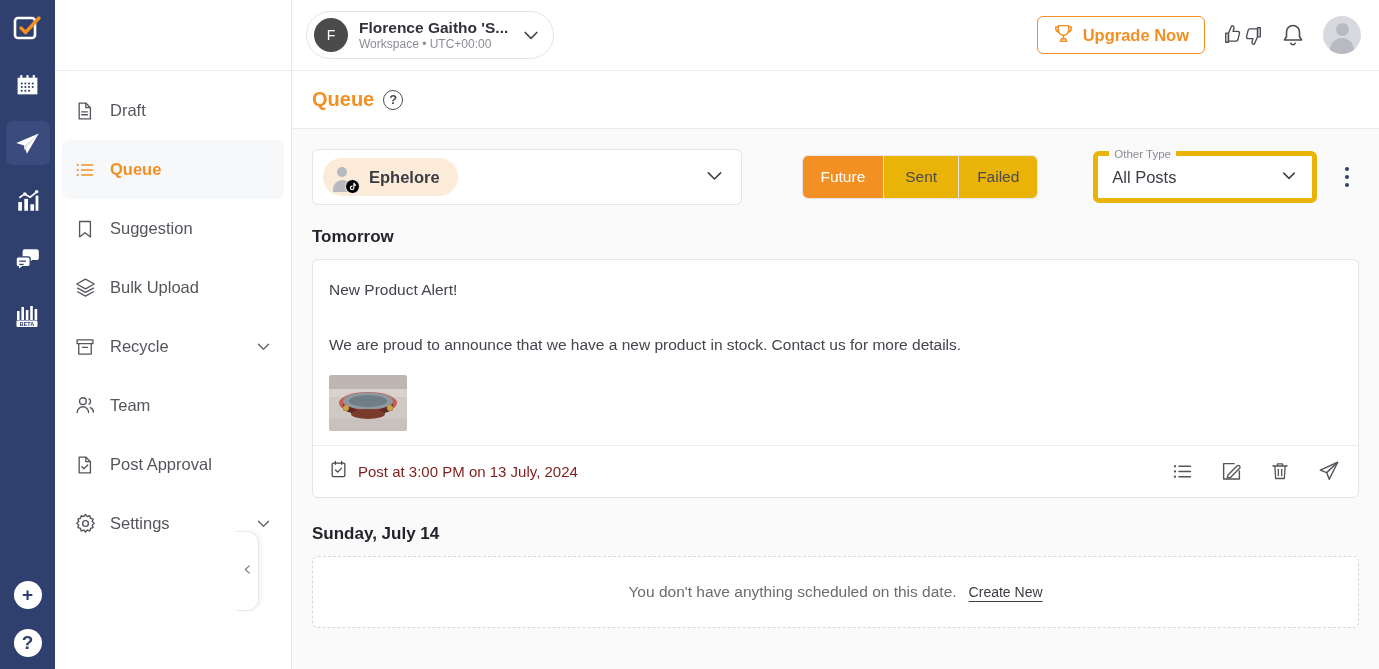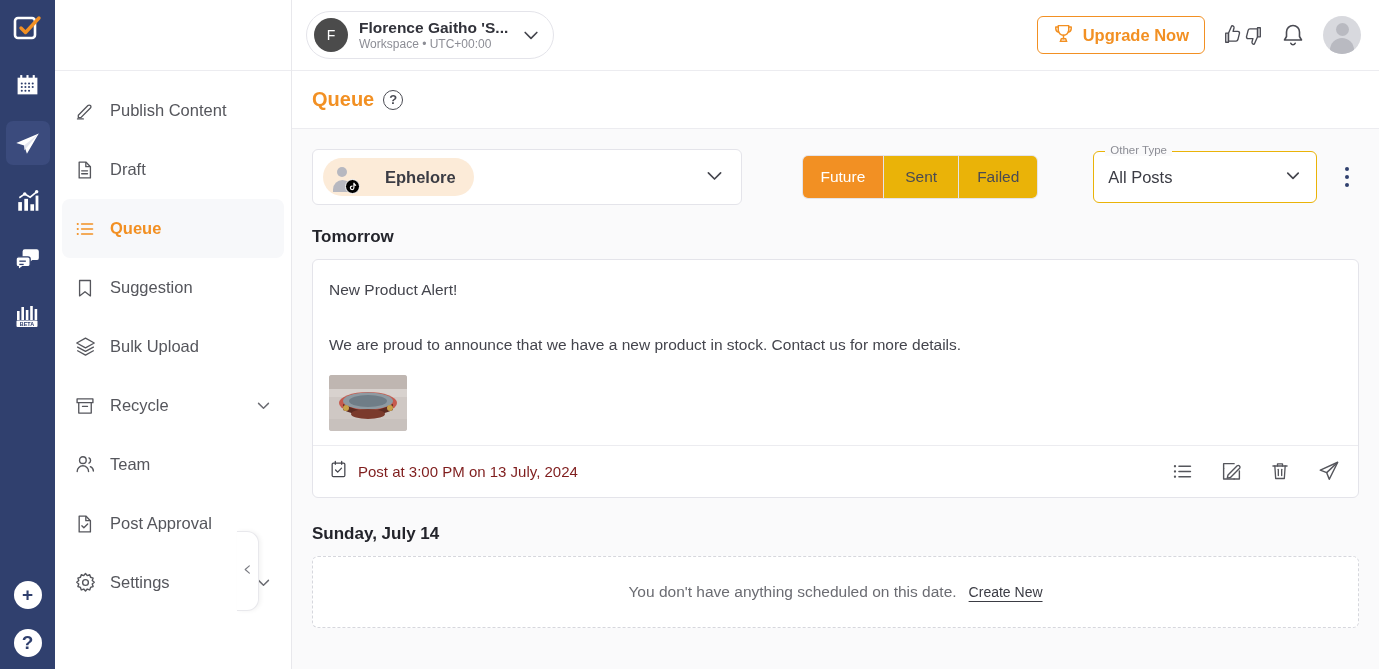--- a/index.html
+++ b/index.html
@@ -136,21 +136,21 @@
 
   
   .filter-row { display: flex; align-items: center; gap: 0; margin-bottom: 22px; }
   .acct-select {
     width: 430px; height: 56px; background: #fff;
     border: 1px solid #e4e4ea; border-radius: 6px;
     display: flex; align-items: center; justify-content: space-between;
     padding: 0 16px 0 10px; cursor: pointer;
   }
   .acct-chip {
-    display: flex; align-items: center; gap: 28px;
+    display: flex; align-items: center; gap: 12px;
     background: #fcebd8; border-radius: 20px; padding: 4px 18px 4px 4px;
   }
   .acct-av-wrap { position: relative; width: 30px; height: 30px; flex: 0 0 30px; }
   .acct-av {
     width: 30px; height: 30px; border-radius: 50%;
     background: #dcdde2; overflow: hidden; position: relative;
   }
   .acct-av::before {
     content: ""; position: absolute; width: 10px; height: 10px; border-radius: 50%;
     background: #b7b8c0; left: 10px; top: 5px;
@@ -176,21 +176,21 @@
     min-width: 75px; padding: 0 18px;
     display: flex; align-items: center; justify-content: center;
     font-size: 15.5px; color: #4a4b53; cursor: pointer;
     border-right: 1px solid #e4e4ea; background: #eab308;
   }
   .seg:last-child { border-right: none; }
   .seg.active { background: #f29023; color: #fff; }
 
   .type-select {
     position: relative; width: 224px; height: 52px; margin-left: 55px;
-    border: 1px solid #eab308; border-radius: 6px; background: #fff;
+    border: 5px solid #eab308; border-radius: 6px; background: #fff;
     display: flex; align-items: center; justify-content: space-between;
     padding: 12px 14px; cursor: pointer;
   }
   .type-label {
     position: absolute; top: -8px; left: 11px;
     background: #fafafb; padding: 0 5px;
     font-size: 11.5px; color: #8c8d95;
   }
   .type-value { font-size: 16.5px; color: #3b3c44; }
   .kebab {
@@ -317,29 +317,20 @@
       <div class="rail-circle">
           <span>?</span>
         </div>
     </div>
   </div>
 
   <div class="nav">
     <div class="nav-head"></div>
     <div class="nav-list">
 
-      <div class="nav-item">
-        <span class="nav-ico">
-          <svg width="20" height="20" viewBox="0 0 24 24" fill="none" stroke="#55565c" stroke-width="1.6" stroke-linecap="round">
-            <path d="M4 17 L15.5 5.5 a2.1 2.1 0 0 1 3 3 L7 20 H4 Z"></path>
-            <line x1="3" y1="21.5" x2="10" y2="21.5"></line>
-          </svg>
-        </span>
-        <span class="nav-label">Publish Content</span>
-      </div>
 
       <div class="nav-item">
         <span class="nav-ico">
           <svg width="20" height="20" viewBox="0 0 24 24" fill="none" stroke="#55565c" stroke-width="1.6" stroke-linejoin="round">
             <path d="M5 2.5 h8 l5.5 5.5 v13.5 h-13.5 Z"></path>
             <path d="M13 2.5 v5.5 h5.5"></path>
             <line x1="8" y1="13" x2="15" y2="13" stroke-linecap="round"></line>
             <line x1="8" y1="16.5" x2="15" y2="16.5" stroke-linecap="round"></line>
           </svg>
         </span>

